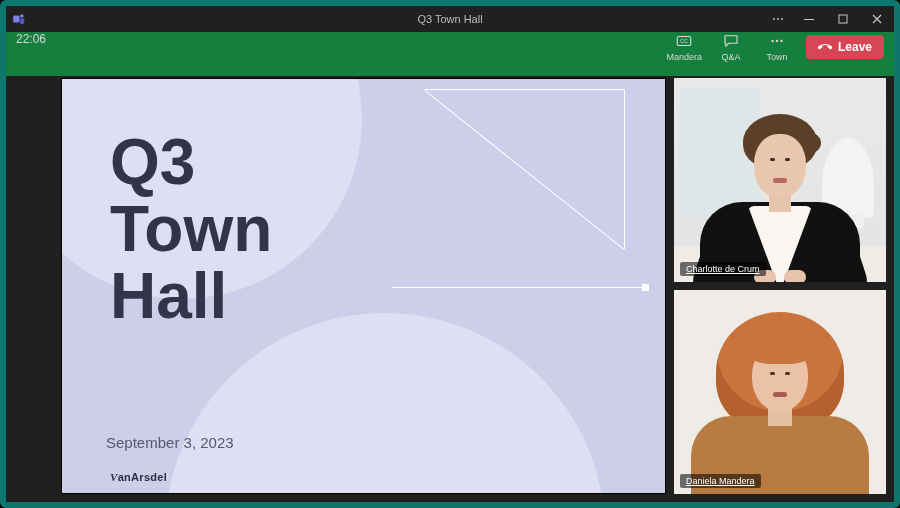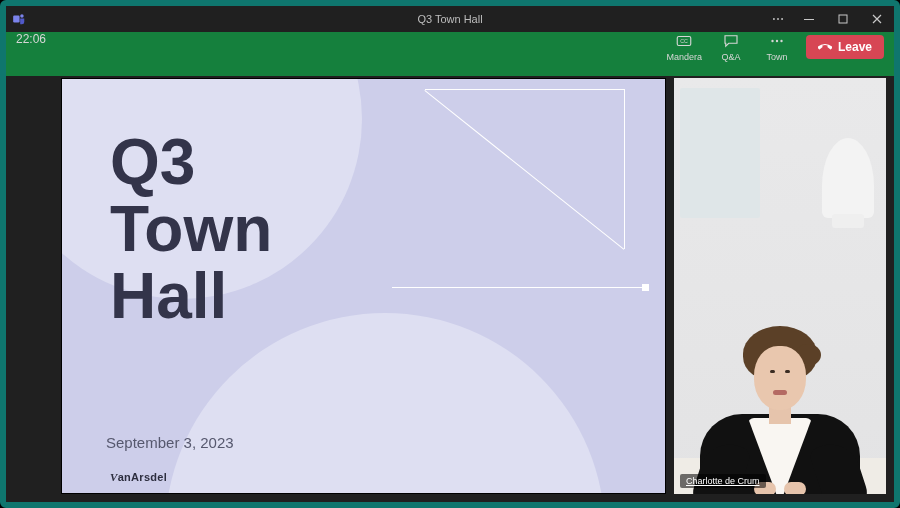--- a/index.html
+++ b/index.html
@@ -272,16 +272,32 @@
                 <div class="eye r"></div>
                 <div class="lips"></div>
             </div>
             <div class="hand l"></div>
               <div class="hand r"></div>
           </div>
         </div>
         <div class="nameplate">Charlotte de Crum</div>
       </div>
 
+      <div class="tile p2">
+        <div class="face-wrap">
+          <div class="torso2">
+            <div class="hair2"></div>
+            <div class="shirt"></div>
+            <div class="neck2"></div>
+            <div class="bangs"></div>
+            <div class="head2">
+              <div class="eye2 l"></div>
+                <div class="eye2 r"></div>
+                <div class="lips2"></div>
+            </div>
+          </div>
+        </div>
+        <div class="nameplate">Daniela Mandera</div>
+      </div>
     </div>
   </div>
 
 </div>
 
 </body></html>

